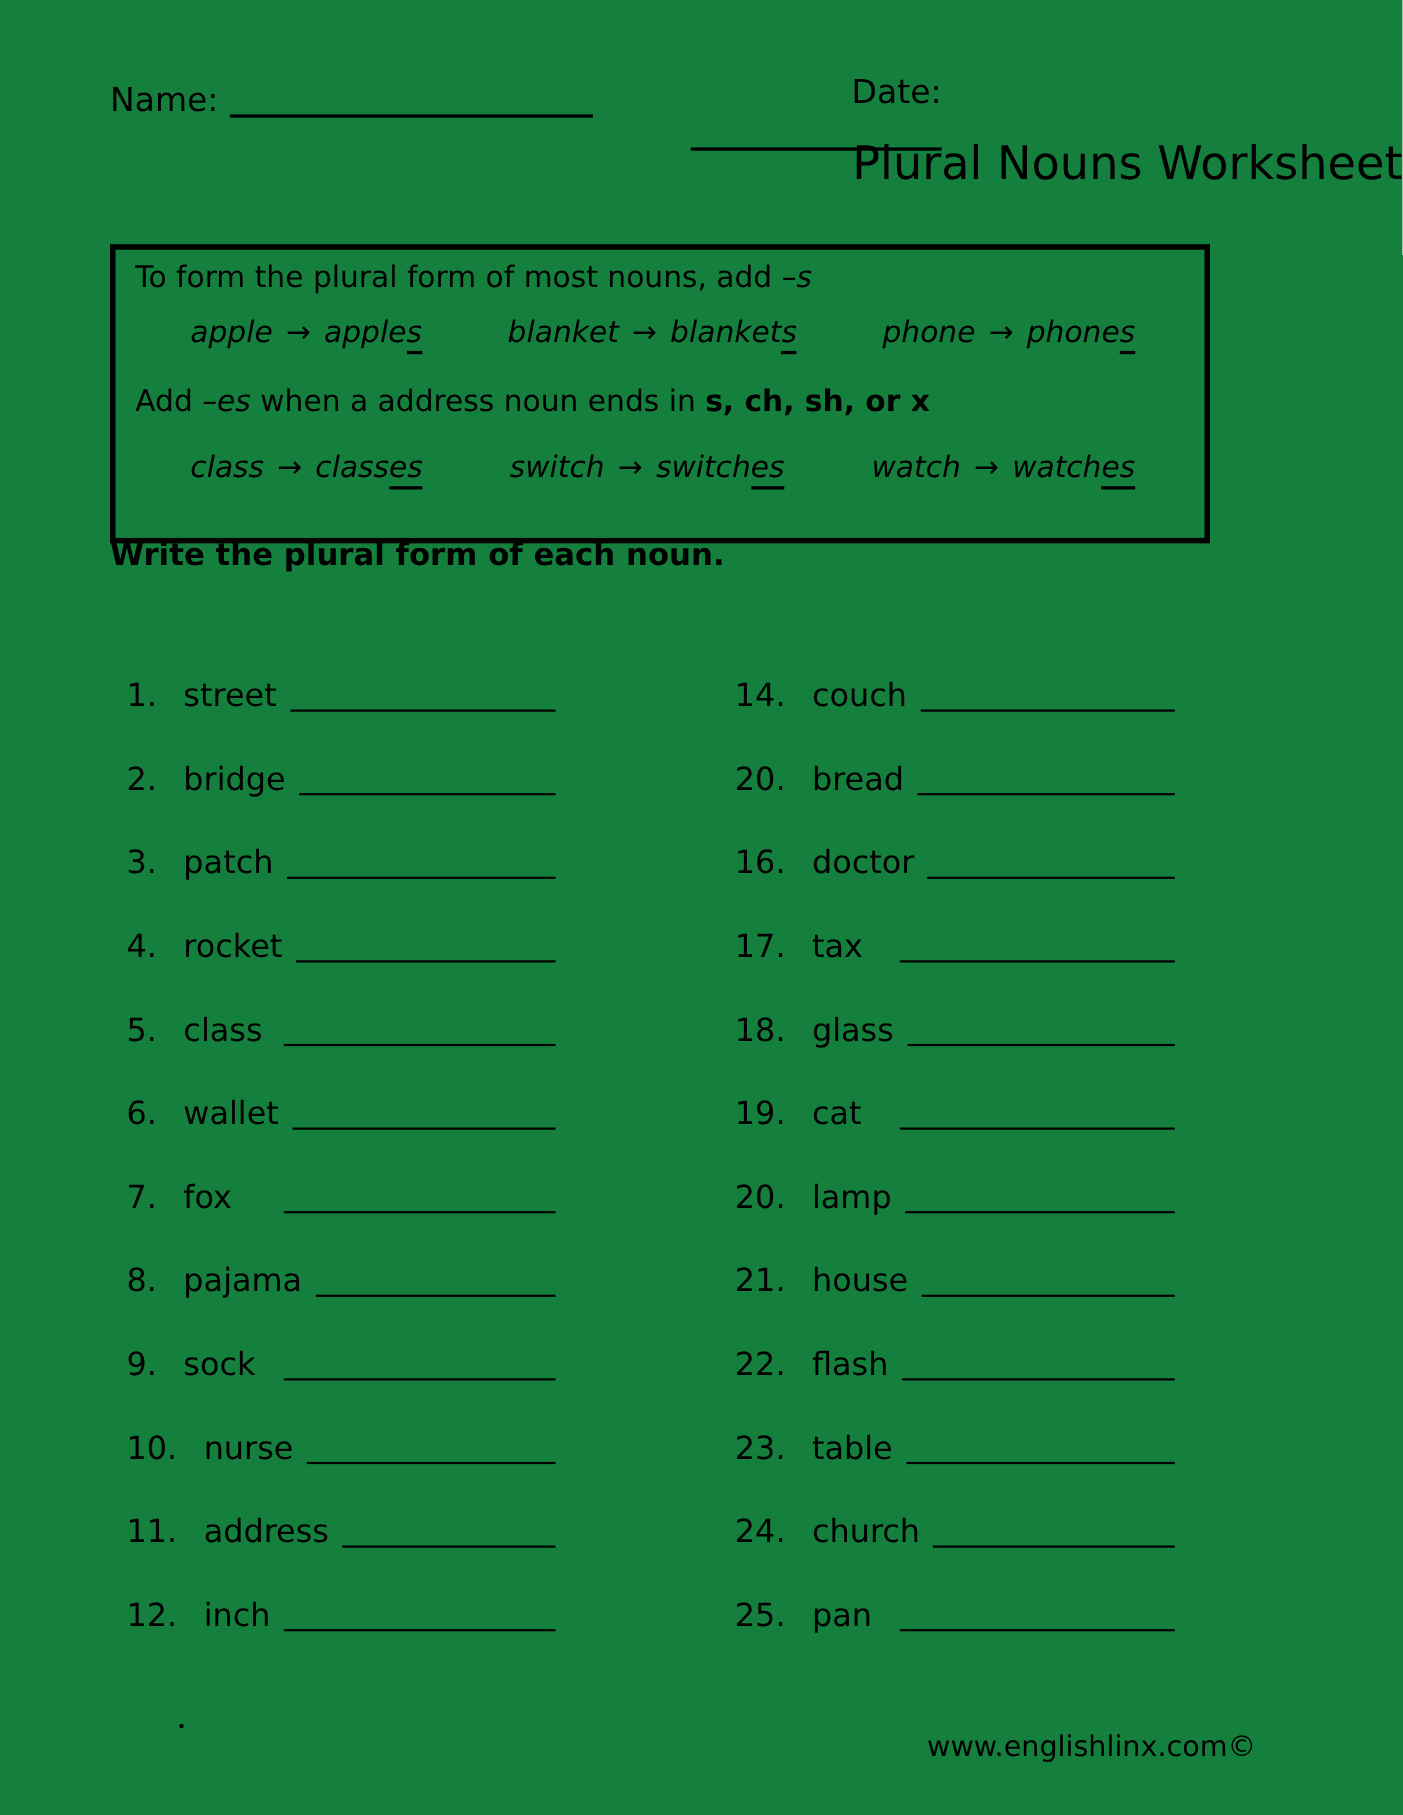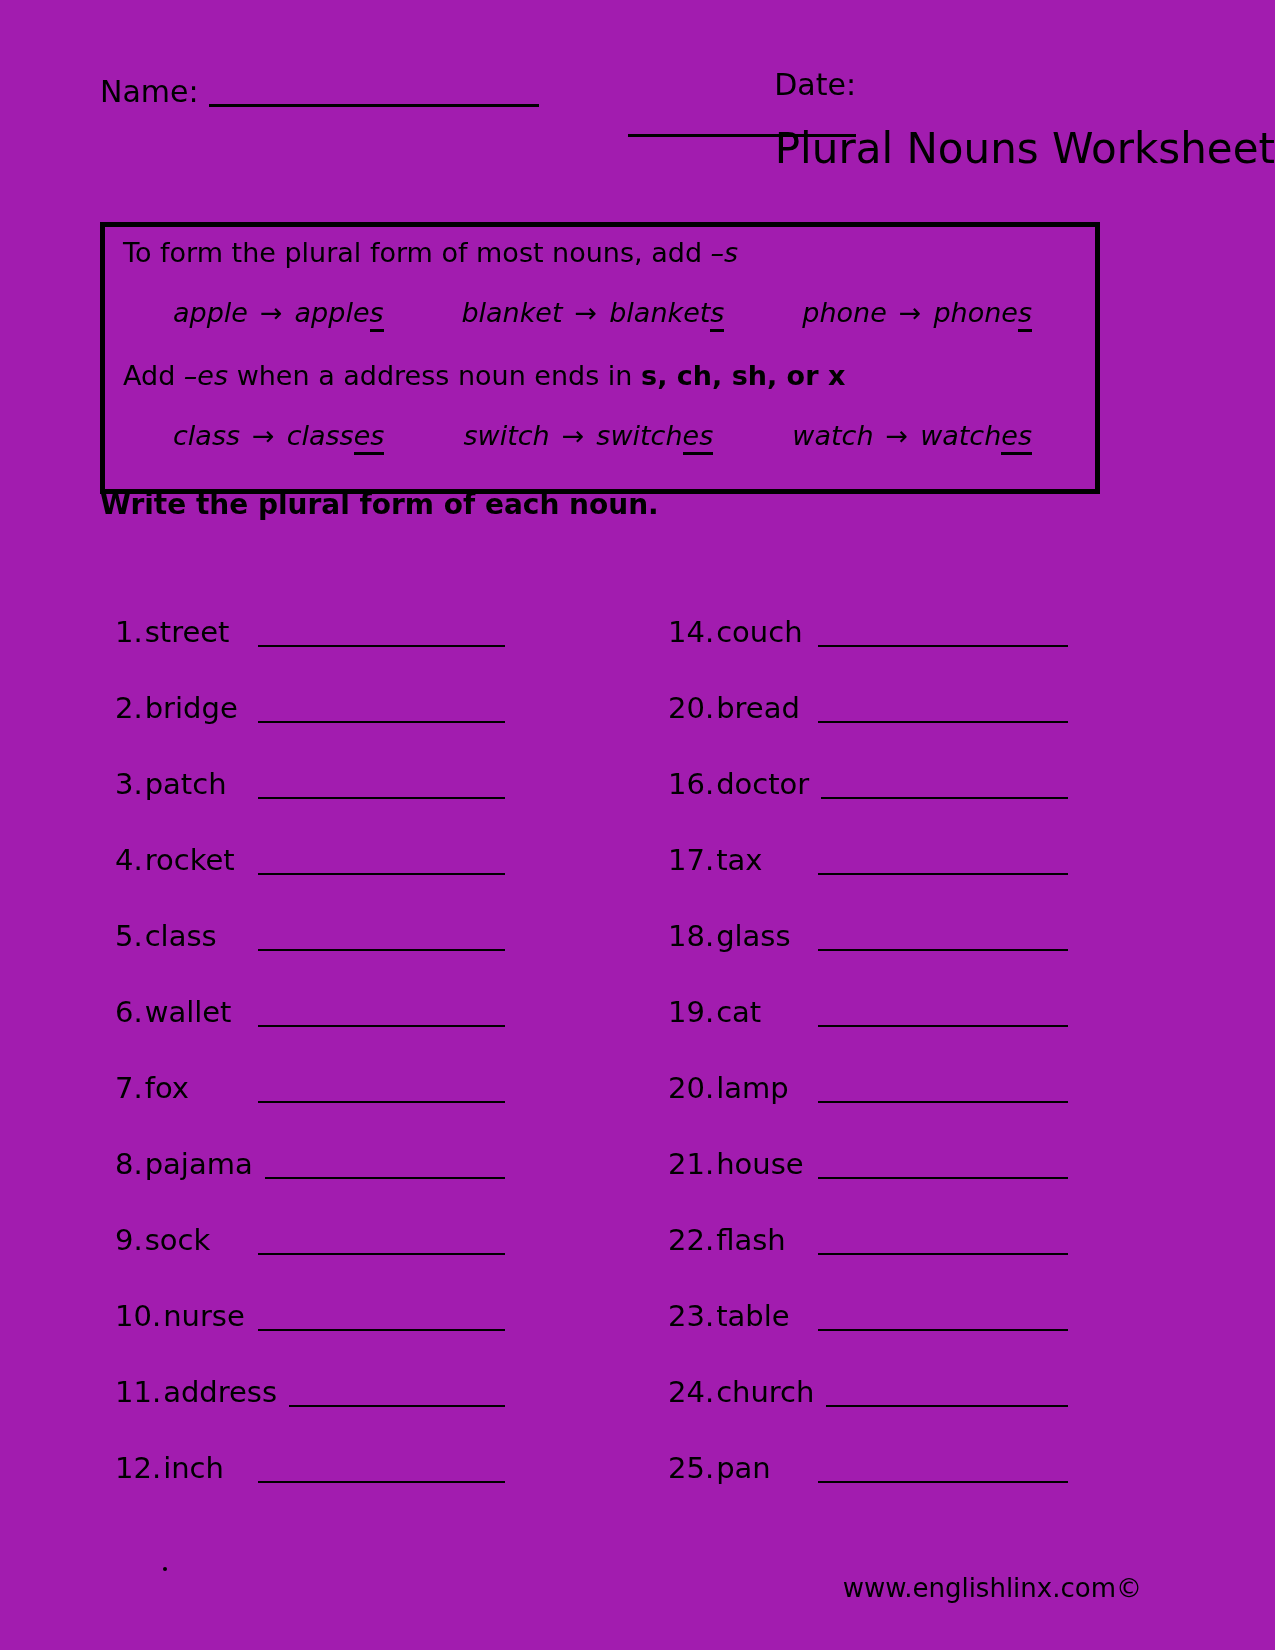--- a/index.html
+++ b/index.html
@@ -1,17 +1,17 @@
 <!DOCTYPE html>
 <html><head>
 <meta charset="utf-8">
 <style>
   html,body{margin:0;padding:0;background:#fff;}
   .page{
-    position:relative;width:1275px;height:1650px;background:#a21caf;color:#000;
+    position:relative;width:1275px;height:1650px;background:#15803d;color:#000;
     font-family:"DejaVu Sans", sans-serif;overflow:hidden;
   }
   
   .field{position:absolute;display:flex;align-items:flex-end;}
   .field .lbl{font-size:30px;line-height:1;}
   .blank{border-bottom:3px solid #000;height:34px;}
   .name-field{left:100px;top:70px;}
   .name-field .blank{width:330px;margin-left:10px;}
   .date-field{left:620px;top:70px;flex-direction:column;}
   .date-field .blank{width:228px;margin-left:8px;}
@@ -19,37 +19,37 @@
   .title{position:absolute;top:124px;left:0;width:100%;text-align:right;
          font-size:42px;font-weight:normal;margin:0;}
   
   .rules-box{position:absolute;left:100px;top:222px;width:1000px;height:272px;
              border:5px solid #000;box-sizing:border-box;padding:10px 18px;}
   .rule-text{font-size:27px;line-height:1.2;}
   .rule-text .plain{font-style:normal;}
   .rule-text .italic{font-style:italic;}
   .rule-text .bold{font-weight:bold;}
   .rule-examples{display:flex;justify-content:space-between;
-                 padding:0 45px 0 50px;margin-top:28px;
+                 padding:0 45px 0 50px;margin-top:18px;
                  font-size:27px;font-style:italic;line-height:1.2;}
   .rule2{margin-top:30px;}
   .rule2 .rule-examples{margin-top:28px;}
   .arrow{margin:0 12px;font-style:normal;}
   .suffix{border-bottom:3px solid #000;padding-bottom:1px;}
   
   .instruction{position:absolute;left:100px;top:488px;font-size:28px;font-weight:bold;}
   
   .col{position:absolute;top:600px;}
   .col-left{left:115px;width:390px;}
   .col-right{left:668px;width:400px;}
   .row{display:flex;align-items:flex-end;height:47px;margin-bottom:29px;}
   .row-label{font-size:29px;line-height:1;white-space:nowrap;padding-right:12px;}
   .col-left .row-label{min-width:143px;box-sizing:border-box;}
   .col-right .row-label{min-width:150px;box-sizing:border-box;}
-  .row-label .word{margin-left:2px;}
+  .row-label .word{margin-left:24px;}
   .row-line{flex:1;border-bottom:2px solid #000;height:30px;}
   
   .stray{position:absolute;left:163px;top:1567px;width:4px;height:4px;
          background:#000;border-radius:50%;}
   .footer{position:absolute;right:133px;top:1573px;font-size:26px;}
 </style>
 </head>
 <body>
 
 <div class="page">

